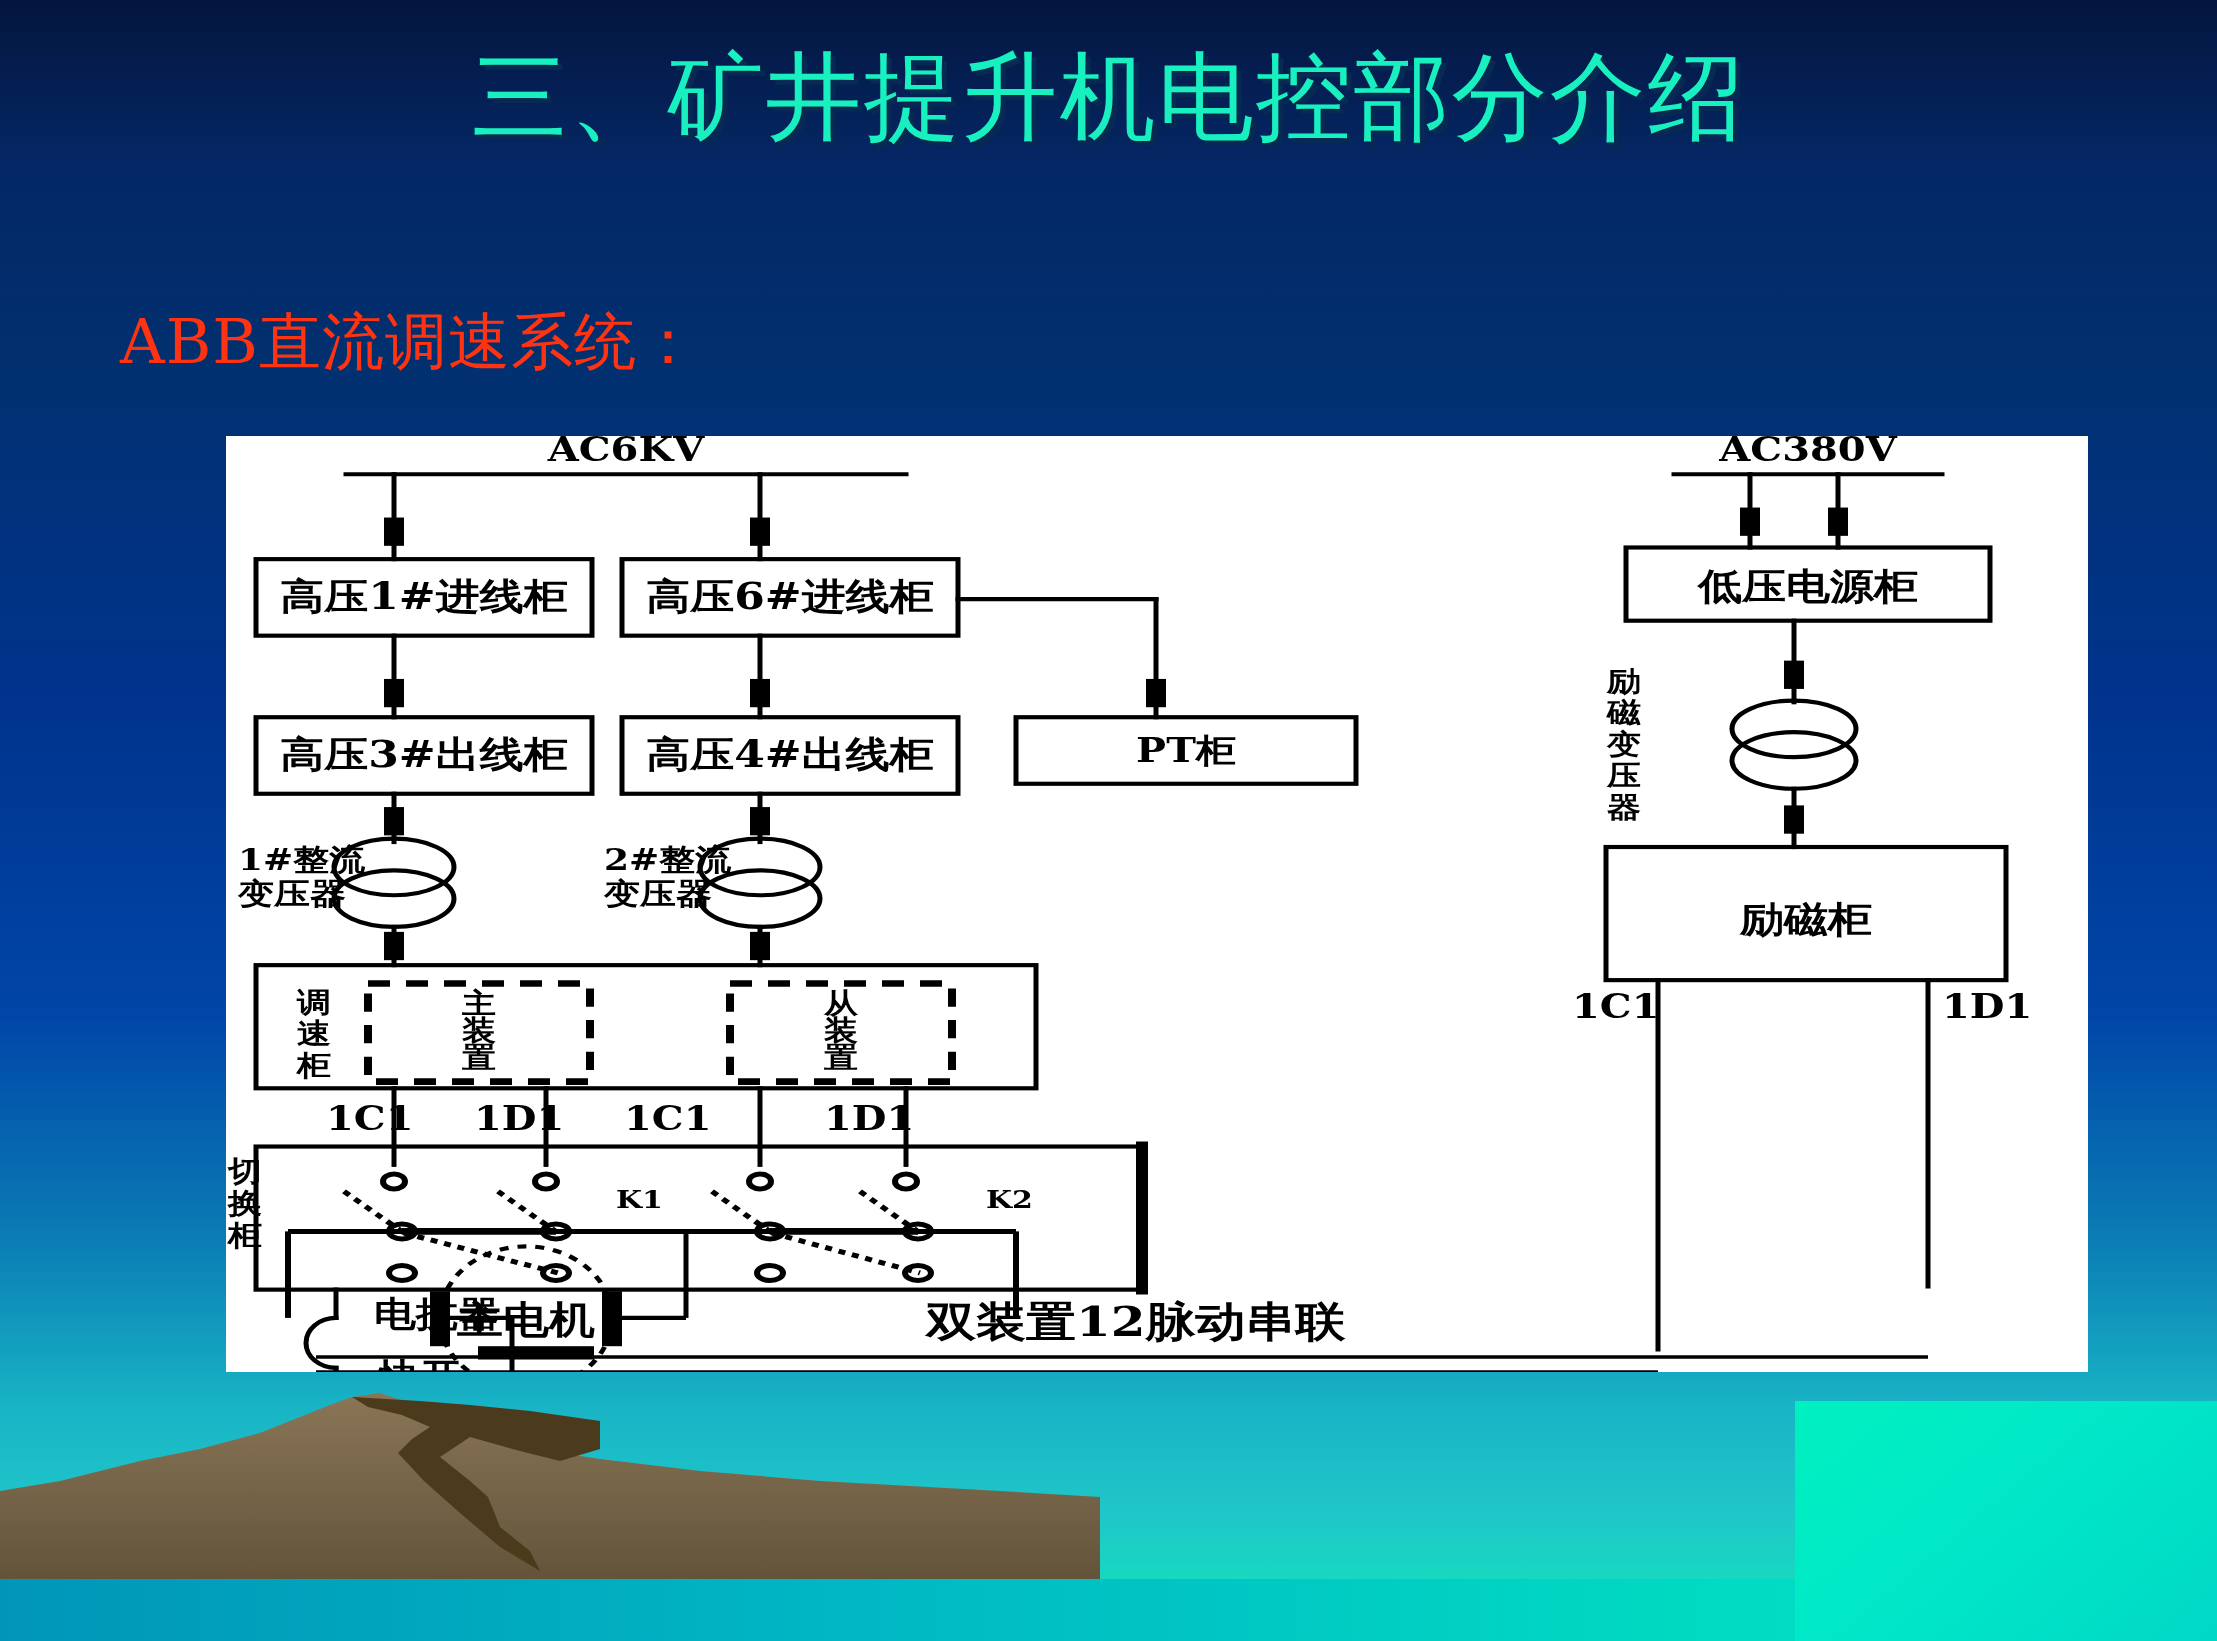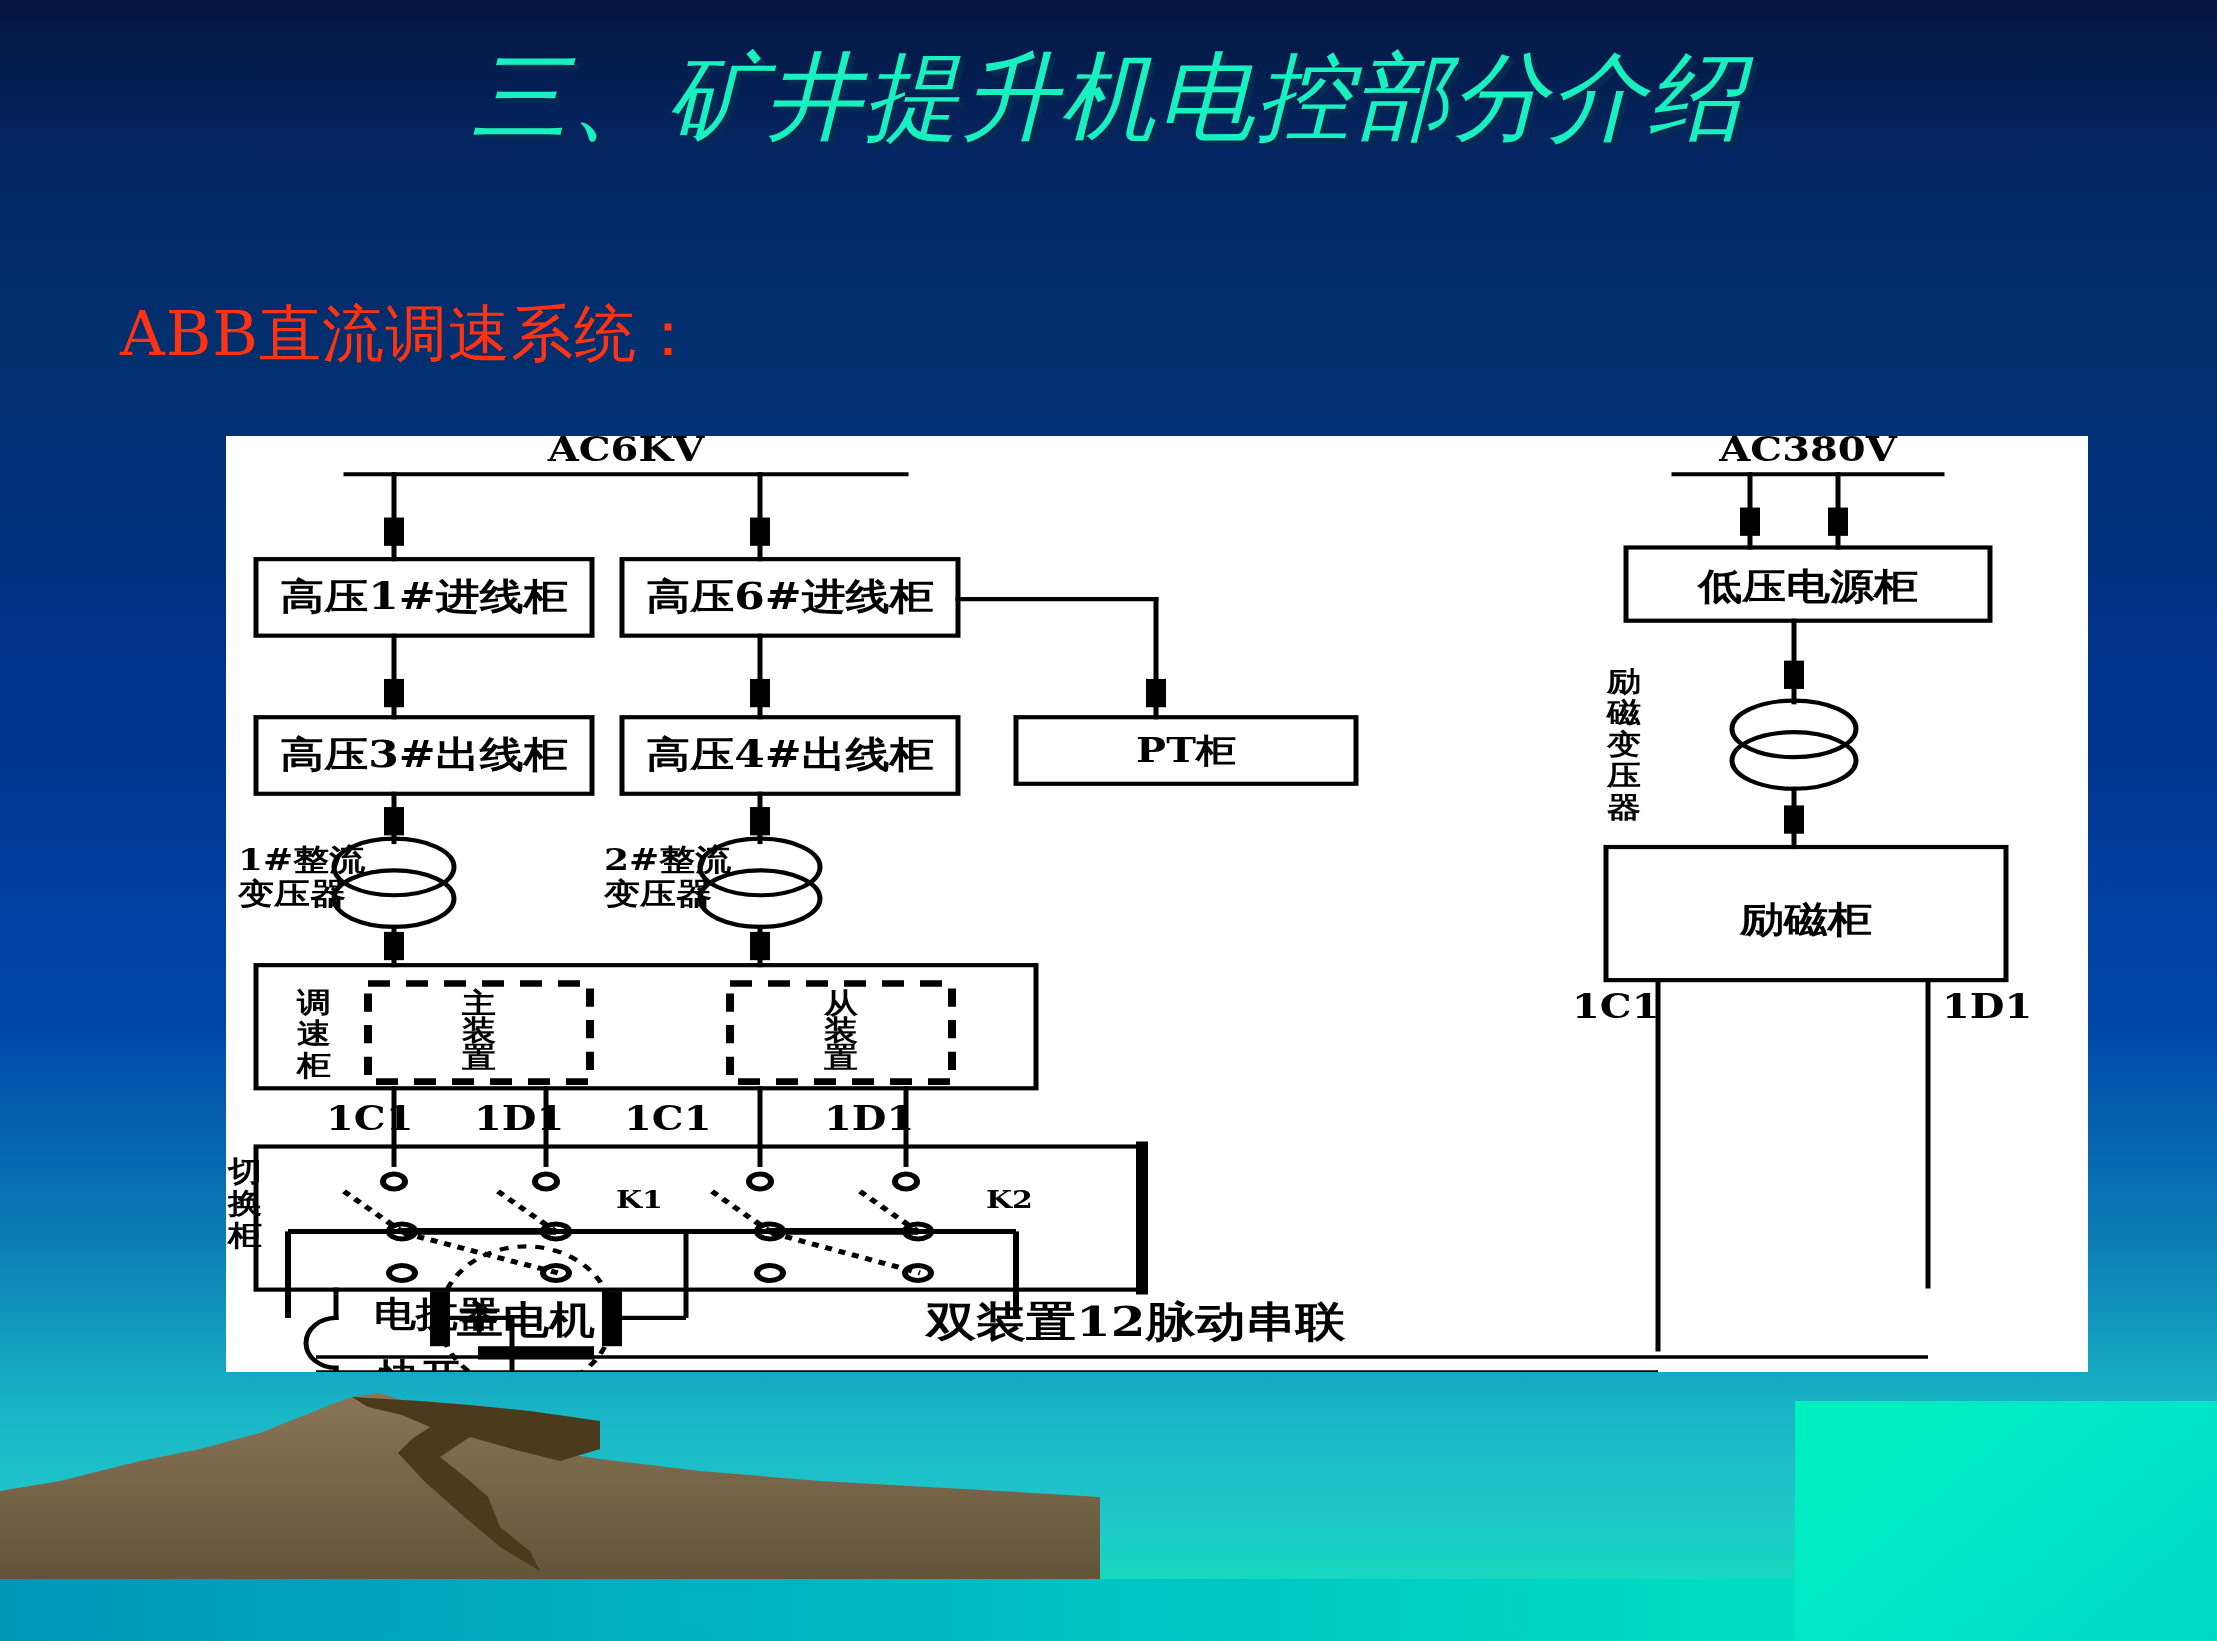--- a/index.html
+++ b/index.html
@@ -36,24 +36,23 @@
     position:absolute;left:0;bottom:0;width:1100px;height:300px;
   }
   
   .title{
     position:absolute;top:34px;left:0;right:0;text-align:center;
     font-family:"DejaVu Serif","Liberation Serif",serif;
     font-size:96px;font-weight:400;letter-spacing:2px;
     color:#19f0c0;
     text-shadow:5px 5px 0px #062a52;
     white-space:nowrap;
-    font-style:italic;
   }
   .subtitle{
-    position:absolute;top:292px;left:120px;
+    position:absolute;top:300px;left:120px;
     font-family:"DejaVu Serif","Liberation Serif",serif;
     font-size:62px;color:#ff3311;letter-spacing:1px;white-space:nowrap;
   }
   
   .panel{
     position:absolute;left:226px;top:436px;width:1862px;height:936px;
     background:#ffffff;
   }
   .panel svg{display:block;width:100%;height:100%;}
   .dg-text{font-family:"DejaVu Serif","Liberation Serif",serif;font-weight:bold;fill:#000;}

